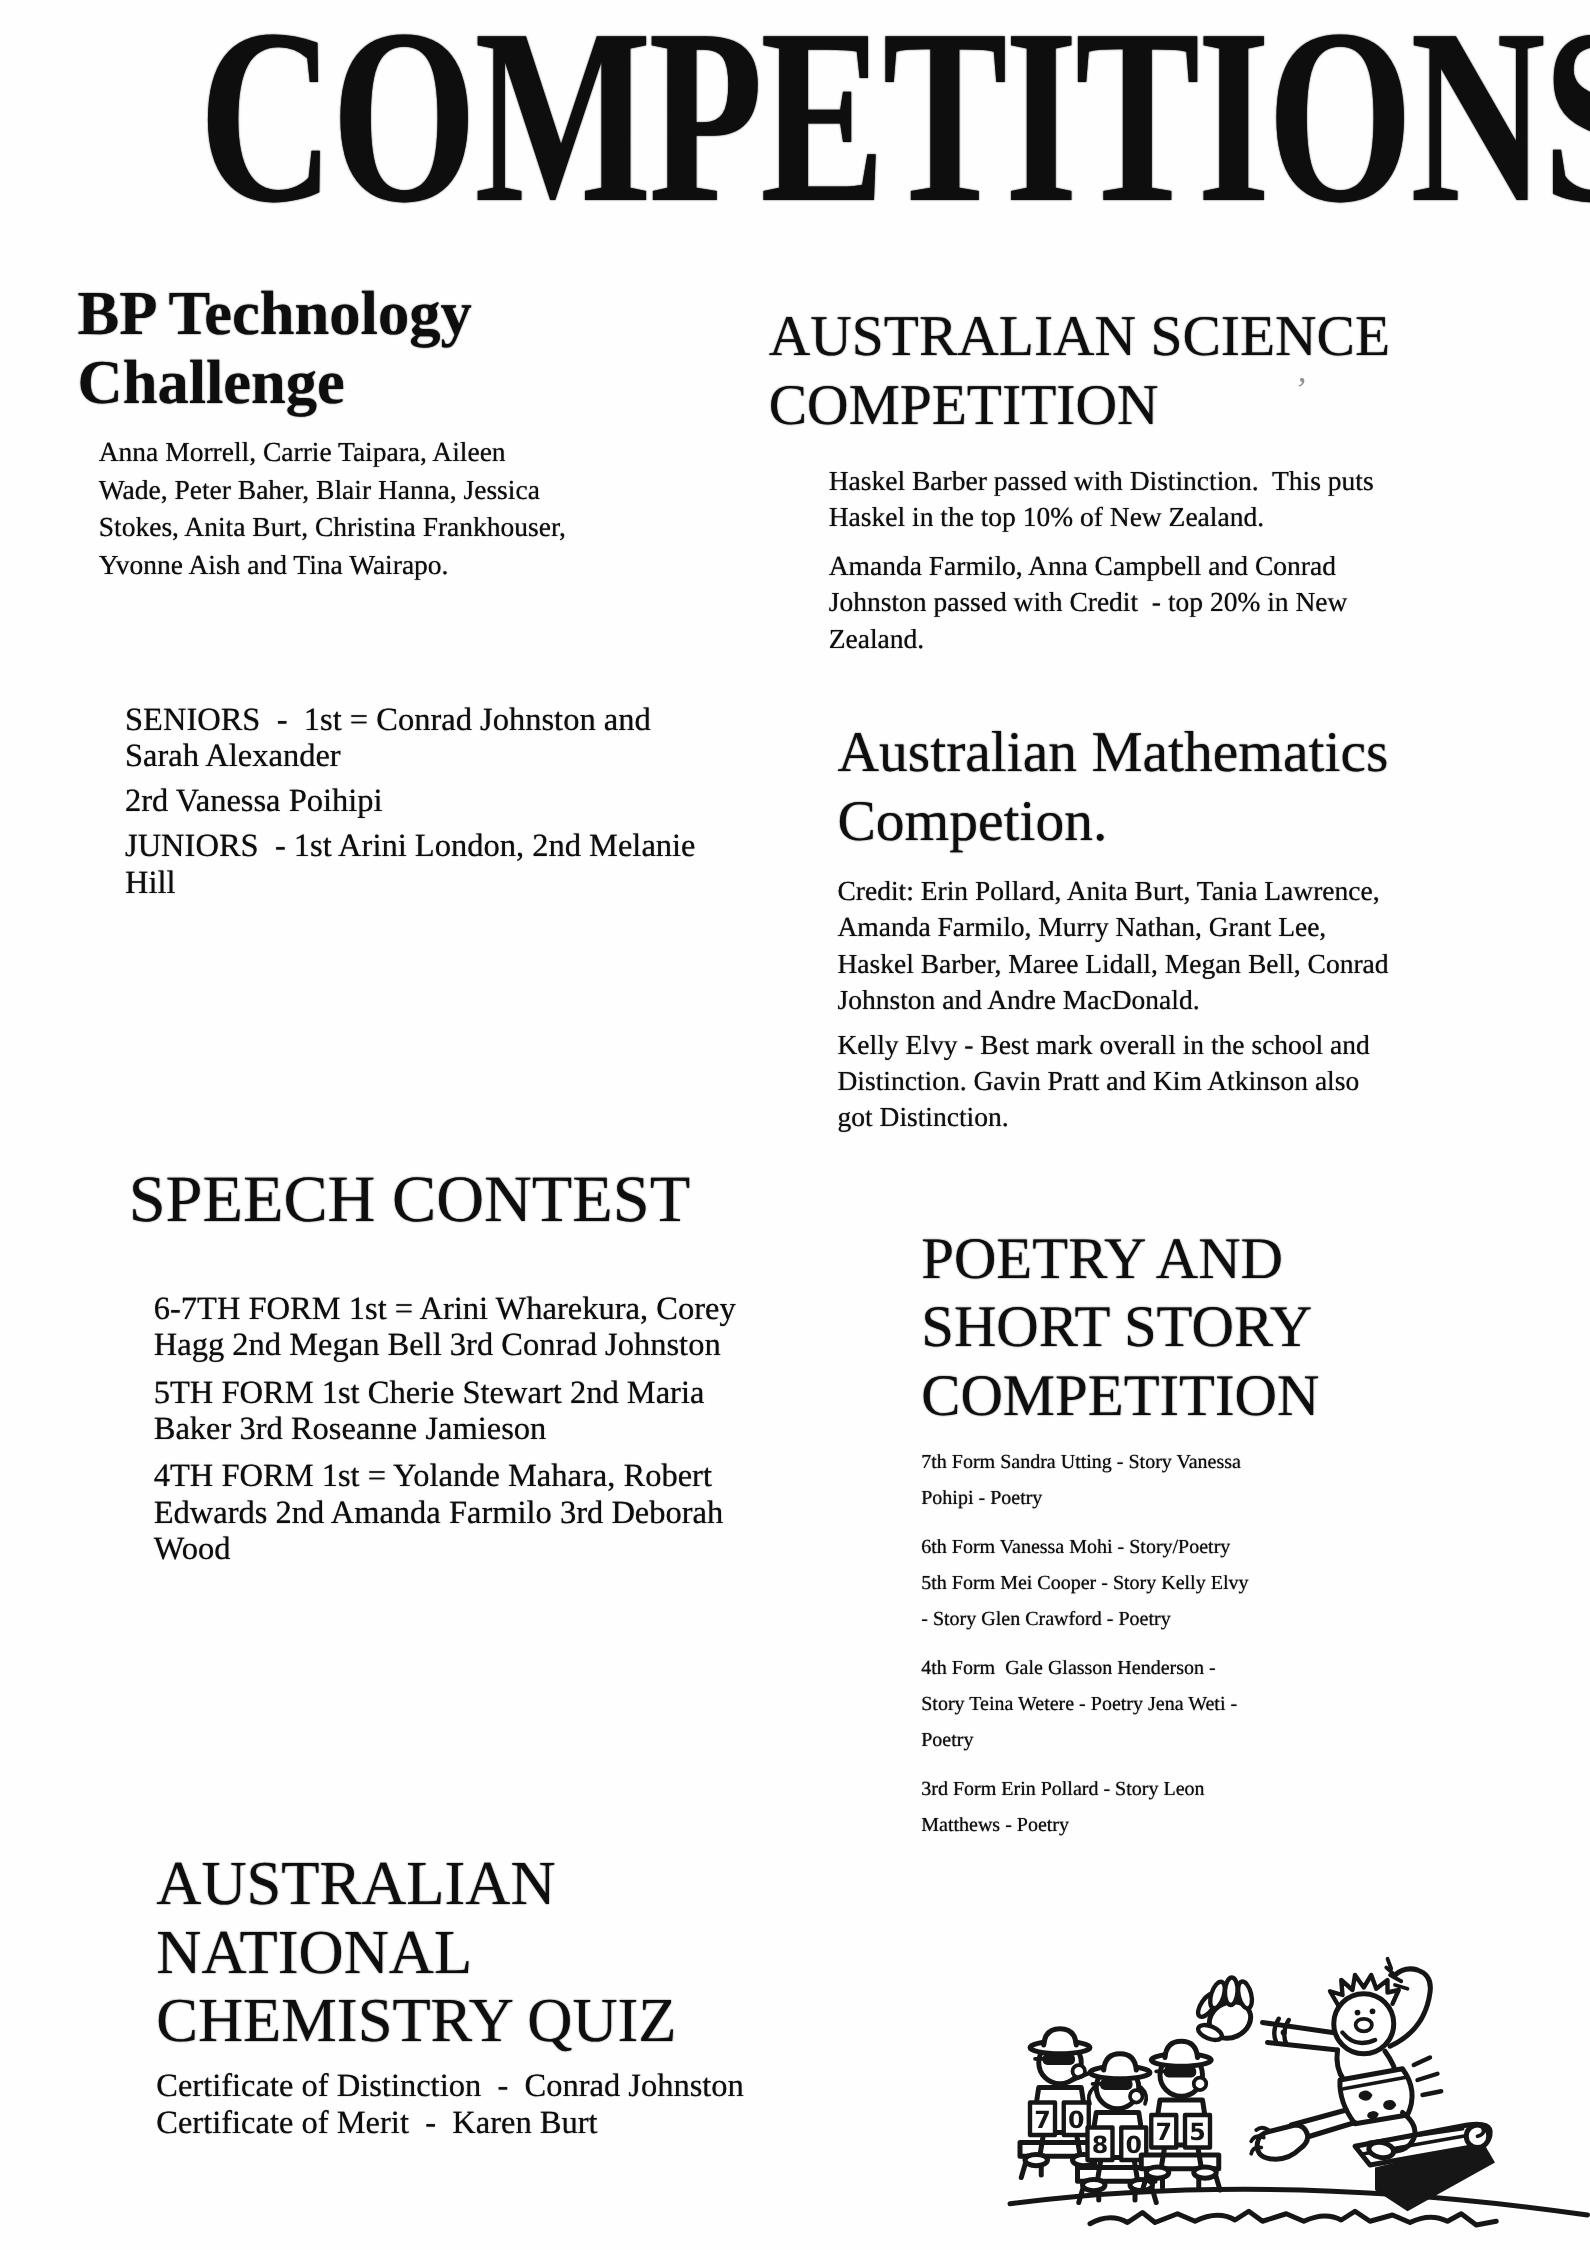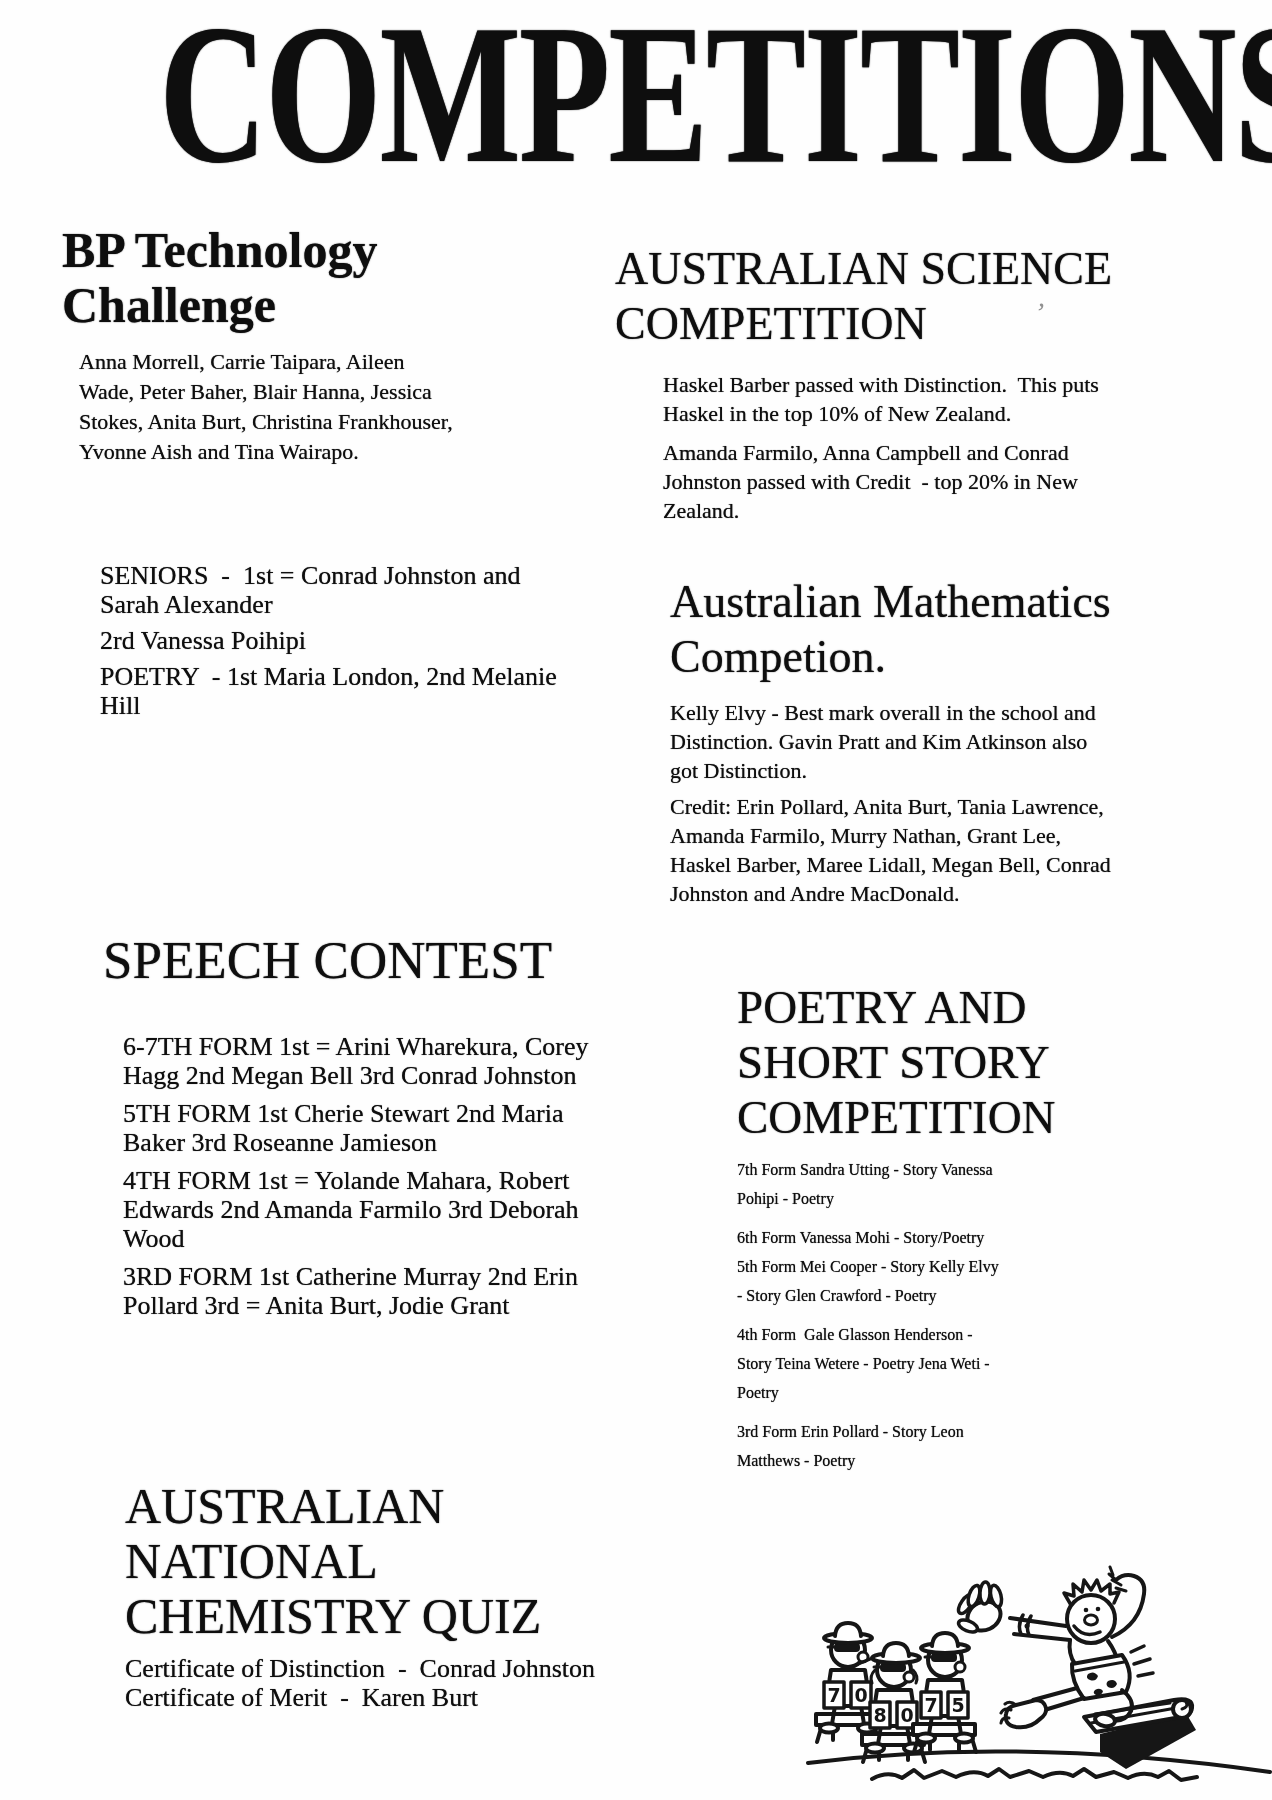--- a/index.html
+++ b/index.html
@@ -101,51 +101,49 @@
 Johnston passed with Credit  - top 20% in New
 Zealand.</p>
       </div>
   </div>
 
   <div class="sec" id="sec-suffrage">
     <div class="paras">
         <p>SENIORS  -  1st = Conrad Johnston and
 Sarah Alexander</p>
         <p>2rd Vanessa Poihipi</p>
-        <p>POETRY  - 1st Maria London, 2nd Melanie
+        <p>JUNIORS  - 1st Arini London, 2nd Melanie
 Hill</p>
       </div>
   </div>
 
   <div class="sec" id="sec-math">
     <h2>Australian Mathematics
 Competion.</h2>
     <div class="paras">
-        <p>Kelly Elvy - Best mark overall in the school and
-Distinction. Gavin Pratt and Kim Atkinson also
-got Distinction.</p>
         <p>Credit: Erin Pollard, Anita Burt, Tania Lawrence,
 Amanda Farmilo, Murry Nathan, Grant Lee,
 Haskel Barber, Maree Lidall, Megan Bell, Conrad
 Johnston and Andre MacDonald.</p>
+        <p>Kelly Elvy - Best mark overall in the school and
+Distinction. Gavin Pratt and Kim Atkinson also
+got Distinction.</p>
       </div>
   </div>
 
   <div class="sec" id="sec-speech">
     <h2>SPEECH CONTEST</h2>
     <div class="paras">
         <p>6-7TH FORM 1st = Arini Wharekura, Corey
 Hagg 2nd Megan Bell 3rd Conrad Johnston</p>
         <p>5TH FORM 1st Cherie Stewart 2nd Maria
 Baker 3rd Roseanne Jamieson</p>
         <p>4TH FORM 1st = Yolande Mahara, Robert
 Edwards 2nd Amanda Farmilo 3rd Deborah
 Wood</p>
-        <p>3RD FORM 1st Catherine Murray 2nd Erin
-Pollard 3rd = Anita Burt, Jodie Grant</p>
       </div>
   </div>
 
   <div class="sec" id="sec-poetry">
     <h2>POETRY AND
 SHORT STORY
 COMPETITION</h2>
     <div class="paras">
         <p>7th Form Sandra Utting - Story Vanessa
 Pohipi - Poetry</p>

